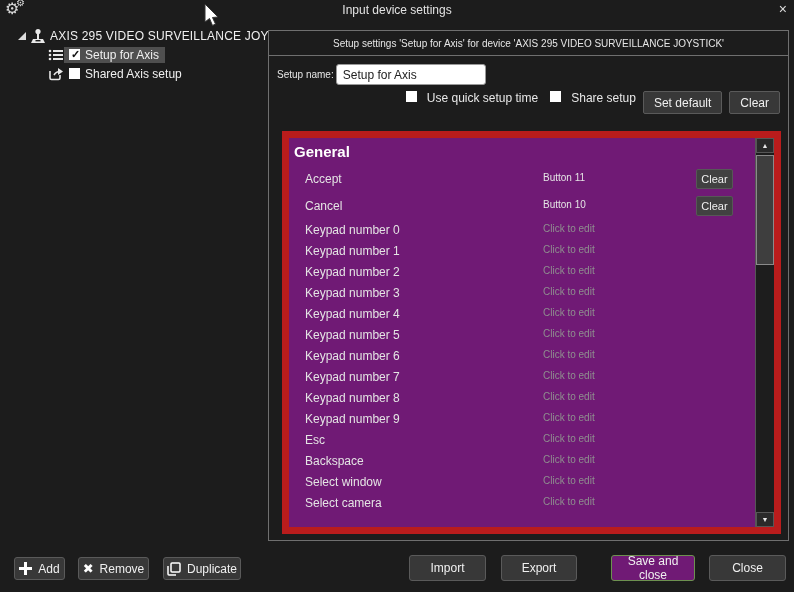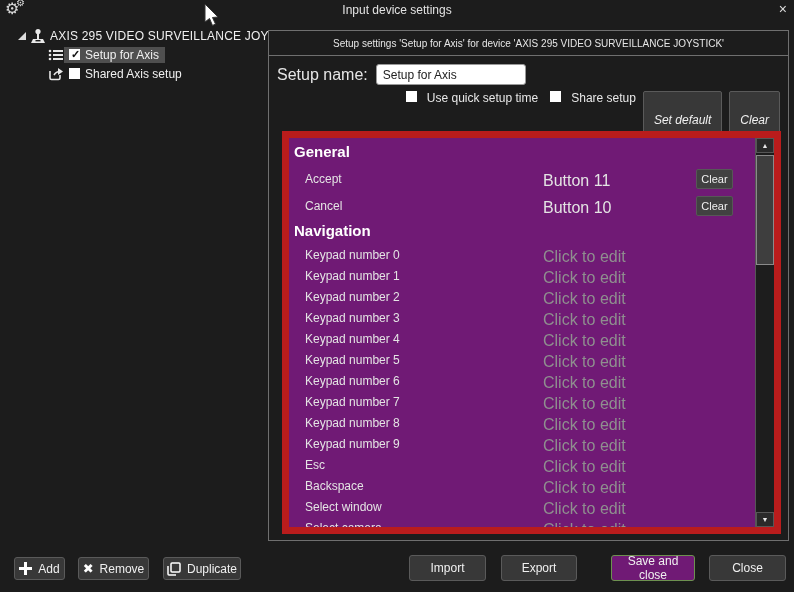--- a/index.html
+++ b/index.html
@@ -33,36 +33,36 @@
   .checkbox { width:11px; height:11px; background:#ffffff; border:1px solid #ffffff; margin:0 5px 0 5px; position:relative; flex:none; }
   .checkbox.checked::after { content:"✓"; position:absolute; left:0; top:-2px; width:11px; text-align:center; color:#111; font-size:11px; font-weight:bold; }
   .sel-highlight { display:flex; align-items:center; background:#4f4f4f; padding:1px 6px 1px 0; }
   .tree-child-label { font-size:12px; color:#f0f0f0; }
   .tree-icon { flex:none; }
 
   
   .panel { position:absolute; left:268px; top:30px; width:521px; height:511px; border:1px solid #6f6f6f; background:#1c1c1c; }
   .panel-header { height:25px; line-height:25px; text-align:center; font-size:10px; color:#e6e6e6; border-bottom:1px solid #6f6f6f; white-space:nowrap; }
   .setup-name-row { position:absolute; left:8px; top:33px; display:flex; align-items:center; }
-  .setup-name-label { font-size:16px; color:#e6e6e6; margin-right:8px; }
+  .setup-name-label { font-size:10px; color:#e6e6e6; margin-right:2px; }
   .setup-name-input { width:150px; height:21px; background:#ffffff; color:#222; border:1px solid #999; border-radius:3px; font-family:"Liberation Sans",sans-serif; font-size:12px; padding:0 6px; outline:none; }
   .options-row { position:absolute; right:8px; top:60px; display:flex; align-items:flex-start; gap:7px; }
   .opt-label { font-size:12px; color:#e8e8e8; margin-left:-2px; }
-  .btn { background:#383838; border:1px solid #5a5a5a; border-radius:2px; color:#f0f0f0; font-family:"Liberation Sans",sans-serif; font-size:12px; padding:21px 10px; cursor:pointer;font-style:italic; }
+  .btn { background:#383838; border:1px solid #5a5a5a; border-radius:2px; color:#f0f0f0; font-family:"Liberation Sans",sans-serif; font-size:12px; padding:3px 10px; cursor:pointer; }
   .options-row .btn { height:23px; }
 
   
   .list-box { position:absolute; left:13px; top:100px; width:499px; height:403px; border:7px solid #b91c1c; background:#701a75; }
   .list-content { position:absolute; left:0; top:0; right:19px; bottom:0; overflow:hidden; padding-top:3px; }
   .section-heading { height:25px; padding:2px 0 0 5px; font-size:15px; font-weight:bold; color:#ffffff; }
   .binding-row { position:relative; height:21px; }
   .binding-row.tall { height:27px; }
   .binding-label { position:absolute; left:16px; top:3px; font-size:12px; color:#e4e4e4; }
   .binding-row.tall .binding-label { top:6px; }
-  .binding-value { position:absolute; left:254px; top:3px; font-size:16px; color:#e4e4e4;text-align:right; }
+  .binding-value { position:absolute; left:254px; top:3px; font-size:10px; color:#e4e4e4;text-align:right; }
   .binding-row.tall .binding-value { top:6px; }
   .binding-value.unset { color:#8f8f8f; }
   .row-clear-btn { position:absolute; right:22px; top:3px; width:37px; height:20px; background:#414141; border:1px solid #575757; border-radius:2px; color:#f0f0f0; font-size:11px; font-family:"Liberation Sans",sans-serif; cursor:pointer; padding:0; }
 
   
   .scrollbar { position:absolute; right:0; top:0; bottom:0; width:19px; background:#1d1d1d; border-left:1px solid #565656; }
   .scroll-btn { position:absolute; left:0; width:18px; height:15px; background:#2a2a2a; border:1px solid #565656; color:#e8e8e8; font-size:7px; text-align:center; line-height:13px; cursor:pointer; }
   .scroll-btn.up { top:0; }
   .scroll-btn.down { bottom:0; }
   .scroll-thumb { position:absolute; left:0; top:17px; width:18px; height:110px; background:#3e3e3e; border:1px solid #8a8a8a; cursor:pointer; }
@@ -153,21 +153,20 @@
         <div class="binding-row tall">
           <span class="binding-label">Accept</span>
           <span class="binding-value">Button 11</span>
           <button class="row-clear-btn">Clear</button>
         </div>
         <div class="binding-row tall">
           <span class="binding-label">Cancel</span>
           <span class="binding-value">Button 10</span>
           <button class="row-clear-btn">Clear</button>
         </div>
-        <div class="section-heading">Navigation</div>
         <div class="binding-row">
           <span class="binding-label">Keypad number 0</span>
           <span class="binding-value unset">Click to edit</span>
         </div>
         <div class="binding-row">
           <span class="binding-label">Keypad number 1</span>
           <span class="binding-value unset">Click to edit</span>
         </div>
         <div class="binding-row">
           <span class="binding-label">Keypad number 2</span>

